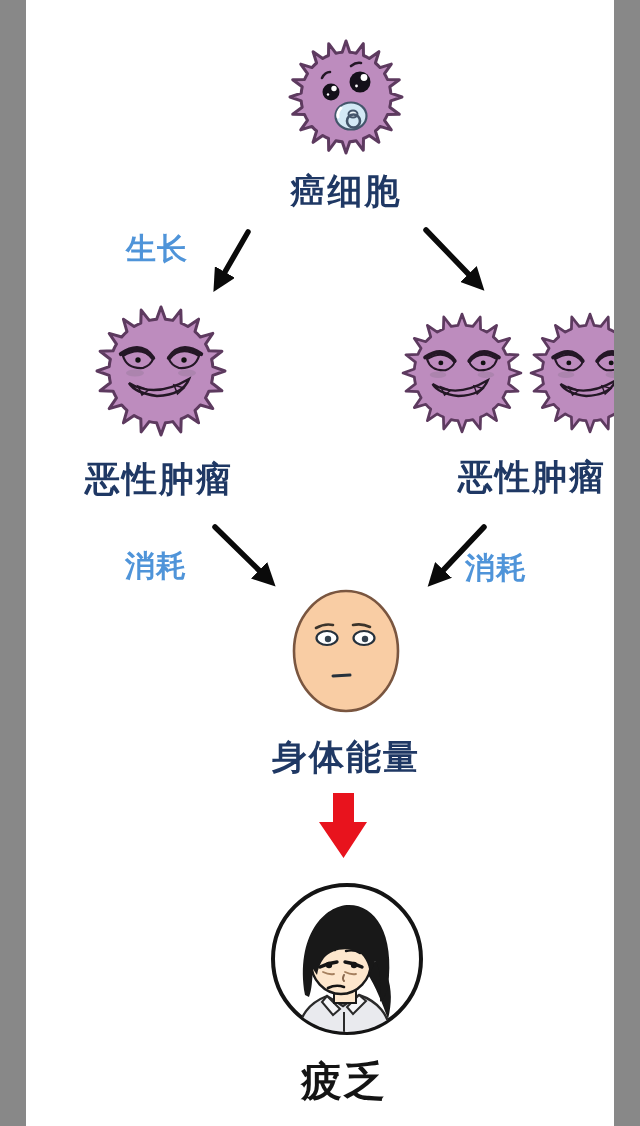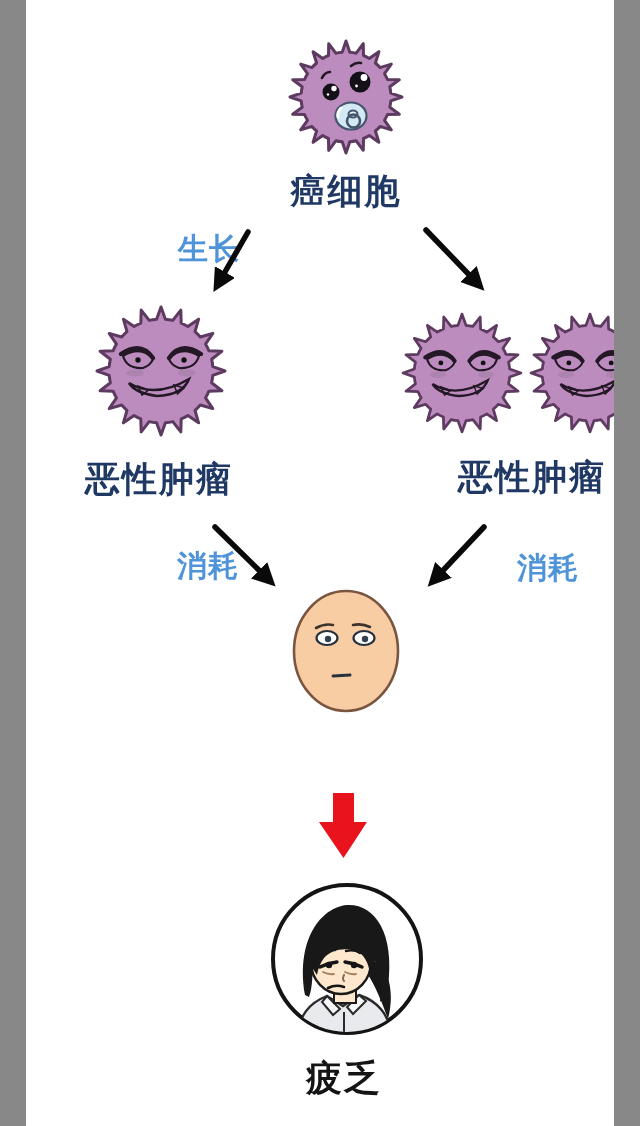--- a/index.html
+++ b/index.html
@@ -7,24 +7,24 @@
     position:relative;width:588px;height:1126px;margin:0 auto;
     background:var(--background,#fff);overflow:hidden;
     font-family:"DejaVu Sans","Liberation Sans",sans-serif;
   }
   .abs{position:absolute;}
   .node-label{
     position:absolute;text-align:center;font-weight:bold;
     color:var(--node-label,#1f3864);font-size:35px;letter-spacing:2px;
   }
   .edge-label{
-    position:absolute;text-align:right;font-weight:bold;
+    position:absolute;text-align:left;font-weight:bold;
     color:var(--edge-label,#4f94d9);font-size:30px;letter-spacing:1px;
   }
-  .fatigue-label{color:var(--fatigue-label,#141414);font-size:36px;}
+  .fatigue-label{color:var(--fatigue-label,#141414);font-size:41px;}
   svg{display:block;overflow:visible;}
   .cell-body{fill:var(--cell-fill,#bd8cbe);stroke:var(--cell-outline,#5d3a5f);stroke-width:3;stroke-linejoin:round;}
   .ink{stroke:#241726;fill:none;stroke-linecap:round;}
   .black-arrow{stroke:var(--arrow-black,#0a0a0a);stroke-width:5.5;stroke-linecap:round;fill:none;}
   .ah{fill:var(--arrow-black,#0a0a0a);}
   .red-arrow{fill:var(--arrow-red,#e8131d);}
 </style>
 </head>
 <body>
 
@@ -120,20 +120,21 @@
   <svg class="abs" style="left:250px;top:578px" width="140" height="146" viewBox="-70 -73 140 146">
     <ellipse cx="0" cy="0" rx="52" ry="60" fill="var(--skin,#f9cda4)" stroke="var(--skin-outline,#7a5640)" stroke-width="2.6"></ellipse>
     <path d="M -30,-23 q 9,-5 17,-3" stroke="#3c342b" stroke-width="2.6" fill="none" stroke-linecap="round"></path>
     <path d="M 7,-26 q 9,-2 17,2" stroke="#3c342b" stroke-width="2.6" fill="none" stroke-linecap="round"></path>
     <ellipse cx="-19" cy="-13" rx="10.5" ry="7" fill="#fff" stroke="#26313c" stroke-width="2.2"></ellipse>
     <ellipse cx="18" cy="-13" rx="10.5" ry="7" fill="#fff" stroke="#26313c" stroke-width="2.2"></ellipse>
     <circle cx="-18" cy="-12" r="3.2" fill="#33414e"></circle>
     <circle cx="19" cy="-12" r="3.2" fill="#33414e"></circle>
     <path d="M -13,25 L 4,24" stroke="#26313c" stroke-width="3" stroke-linecap="round"></path>
   </svg>
+  <div class="node-label" style="left:200px;top:734px;width:240px">身体能量</div>
 
   <svg class="abs" style="left:285px;top:788px" width="70" height="75" viewBox="0 0 70 75">
     <polygon class="red-arrow" points="22,5 43,5 43,34 56,34 32.5,70 8,34 22,34"></polygon>
   </svg>
 
   <svg class="abs" style="left:243px;top:881px" width="156" height="156" viewBox="-78 -78 156 156">
     <defs>
         <clipPath id="pclip">
           <circle cx="0" cy="0" r="73"></circle>
         </clipPath>

